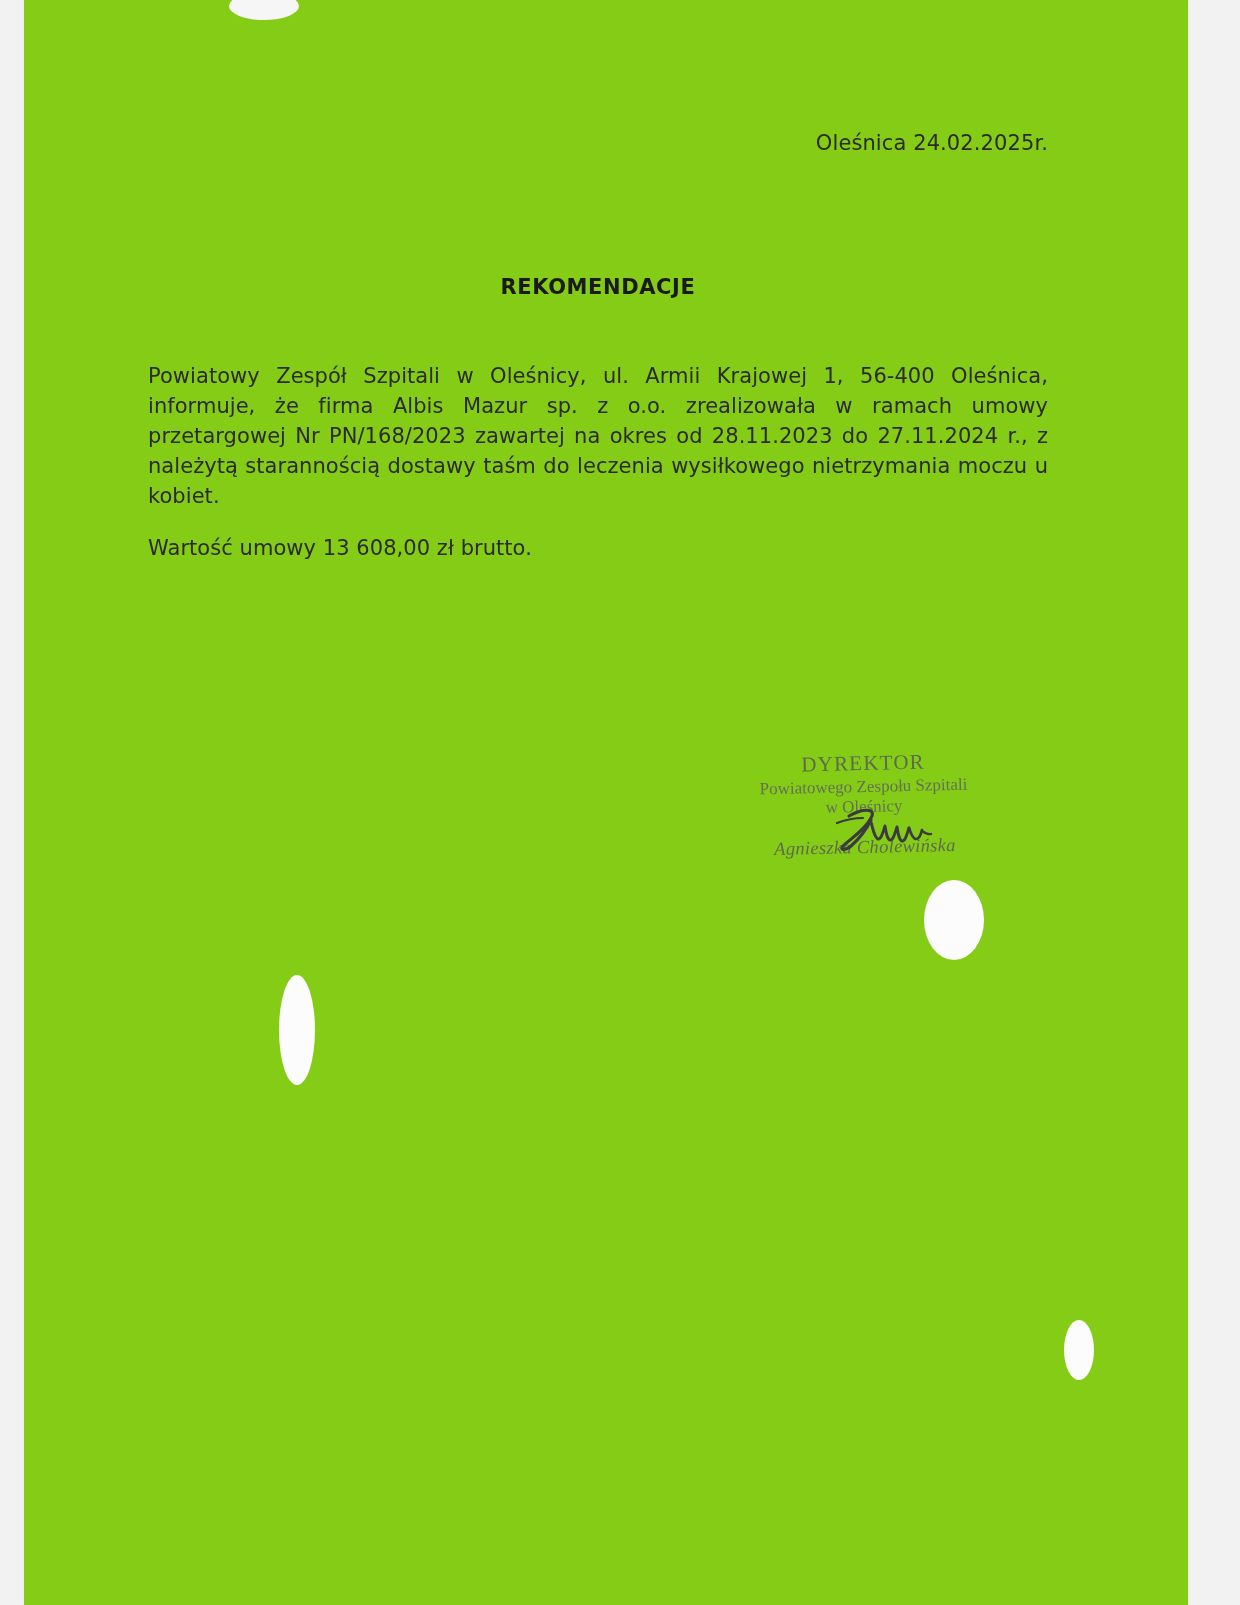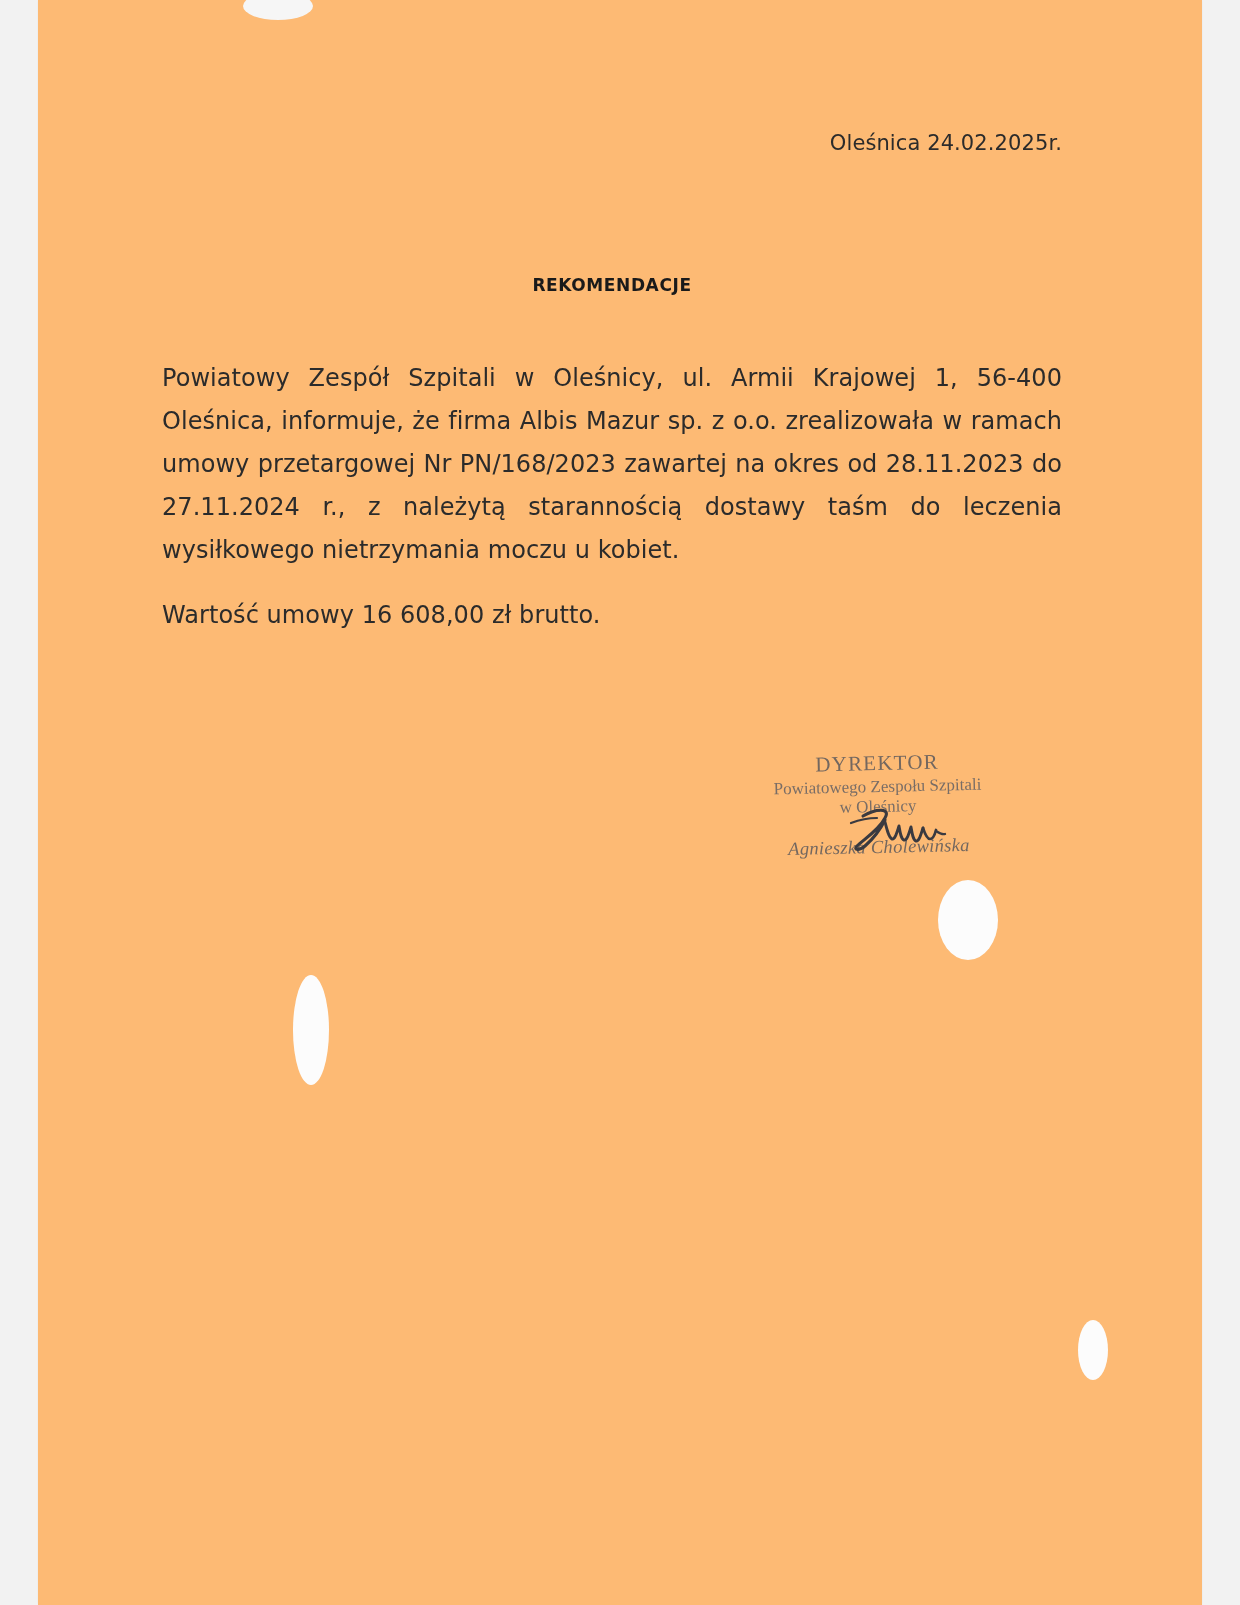--- a/index.html
+++ b/index.html
@@ -19,25 +19,25 @@
 
   
   .scan-surround {
     position: absolute;
     inset: 0;
     background: #f2f2f2;
   }
 
   .page {
     position: absolute;
-    left: 38px;
+    left: 24px;
     top: 0;
     width: 1164px;
     height: 1605px;
-    background: #fdba74;
+    background: #84cc16;
     box-shadow: 0 0 2px rgba(0,0,0,0.05);
   }
 
   
   .blotch {
     position: absolute;
     border-radius: 50%;
     background: #fbfbfb;
     pointer-events: none;
   }
@@ -57,33 +57,33 @@
     text-align: right;
     font-size: 21px;
     color: #2b2b2b;
     margin-top: 131px;
     letter-spacing: 0.1px;
   }
 
   .doc-title {
     text-align: center;
     font-weight: bold;
-    font-size: 17px;
+    font-size: 21px;
     color: #1a1a1a;
     margin-top: 120px;
     letter-spacing: 0.6px;
   }
 
   .body-block {
     margin-top: 62px;
   }
 
   p.para {
-    font-size: 24px;
-    line-height: 43px;
+    font-size: 21px;
+    line-height: 30px;
     color: #2b2b2b;
     text-align: justify;
     margin: 0 0 22px 0;
     letter-spacing: 0.05px;
   }
 
   p.para.last {
     margin-bottom: 0;
   }
 
@@ -155,21 +155,21 @@
   <div class="blotch b4"></div>
 
   <div class="content">
 
     <div class="date-line">Oleśnica 24.02.2025r.</div>
 
     <div class="doc-title">REKOMENDACJE</div>
 
     <div class="body-block">
       <p class="para">Powiatowy Zespół Szpitali w Oleśnicy, ul. Armii Krajowej 1, 56-400 Oleśnica,  informuje, że firma Albis Mazur sp. z o.o. zrealizowała w ramach umowy przetargowej Nr PN/168/2023 zawartej na okres od 28.11.2023 do 27.11.2024 r., z należytą starannością dostawy taśm do leczenia wysiłkowego nietrzymania moczu u kobiet.</p>
-      <p class="para">Wartość umowy 16 608,00 zł brutto.</p>
+      <p class="para">Wartość umowy 13 608,00 zł brutto.</p>
     </div>
 
   </div>
 
   <div class="signature-block">
     <div class="stamp-role">DYREKTOR</div>
     <div class="stamp-org">Powiatowego Zespołu Szpitali</div>
     <div class="stamp-city">w Oleśnicy</div>
     <div class="signatory-name">Agnieszka Cholewińska</div>
   </div>

